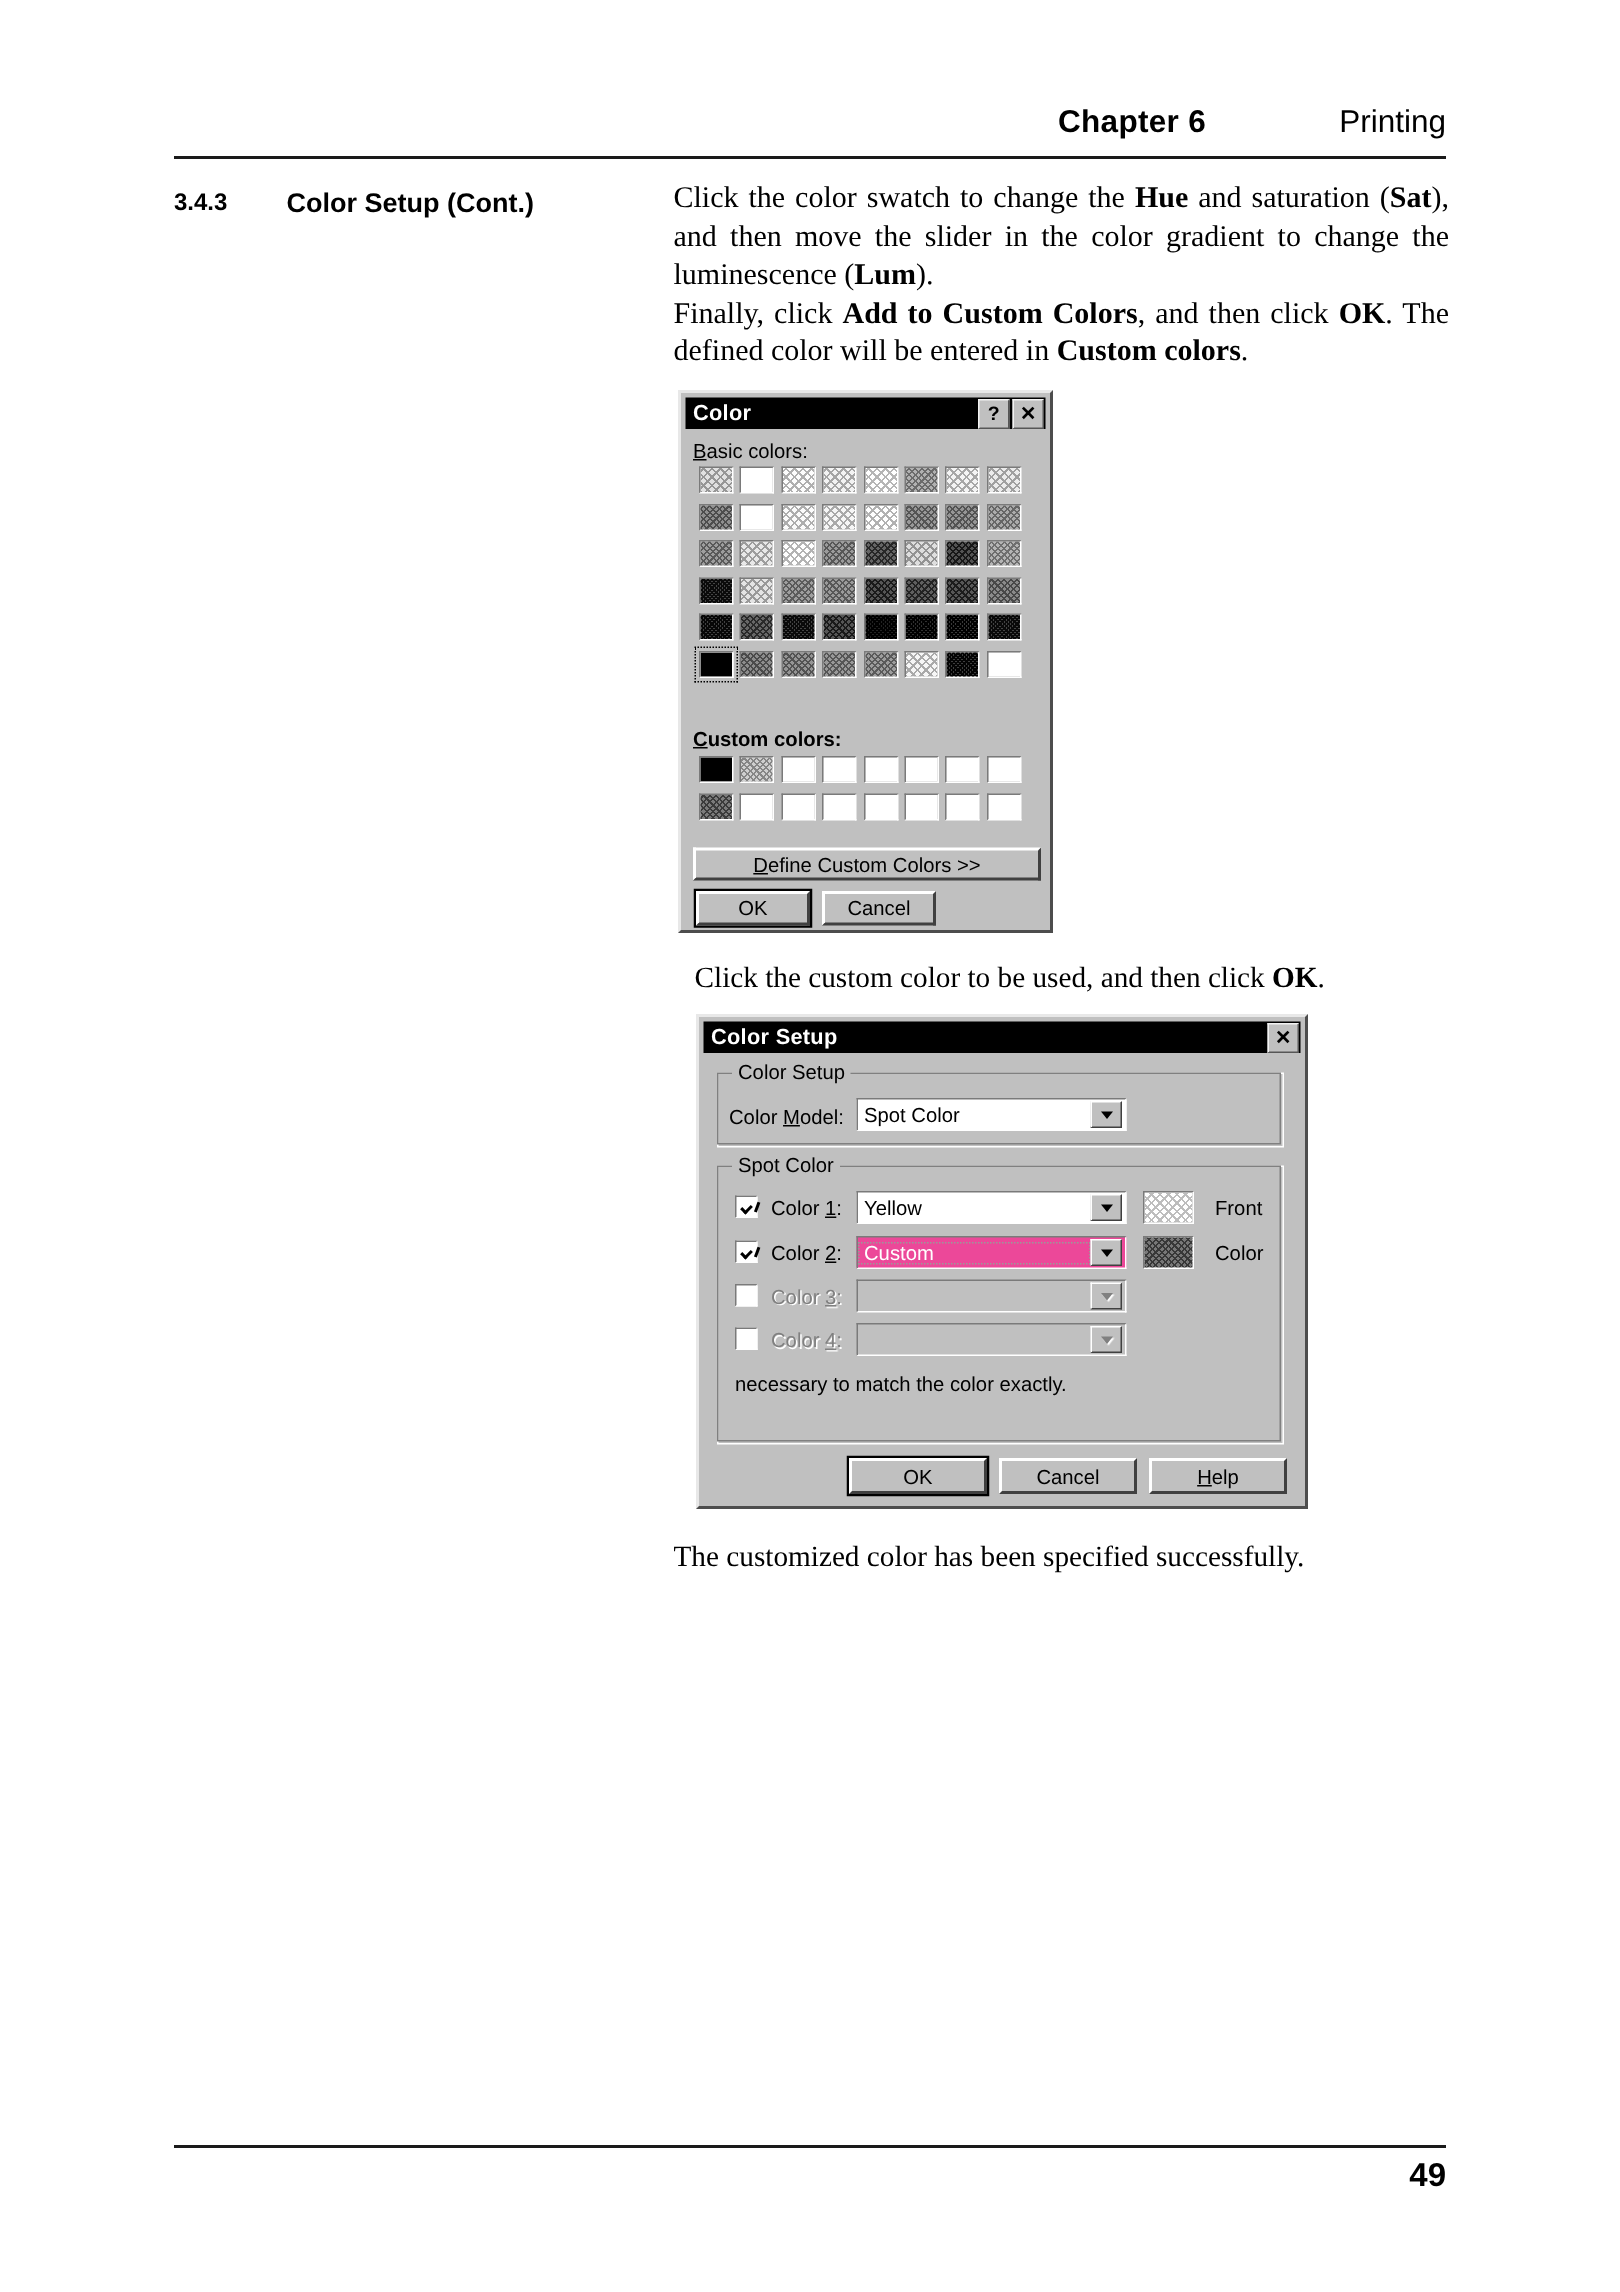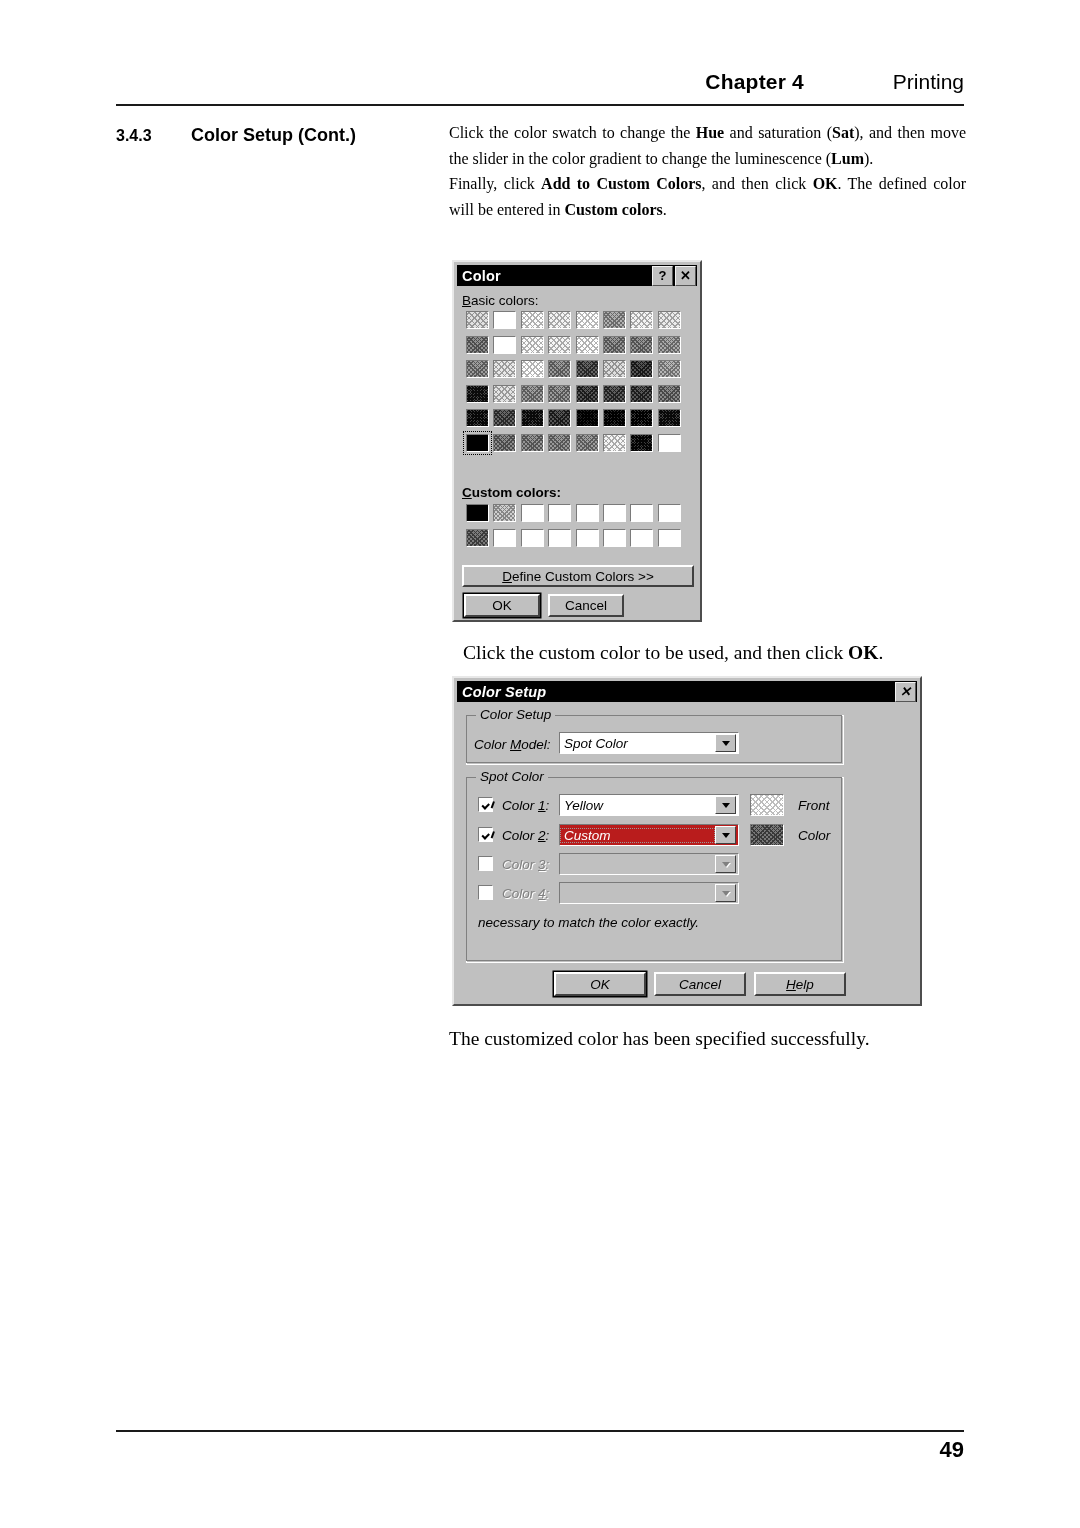--- a/index.html
+++ b/index.html
@@ -18,21 +18,21 @@
     font-size:22px;font-weight:bold;}
 
   
   .sec-num{position:absolute;left:116px;top:127px;font-family:"Liberation Sans",sans-serif;
     font-weight:bold;font-size:16px;}
   .sec-title{position:absolute;left:191px;top:125px;font-family:"Liberation Sans",sans-serif;
     font-weight:bold;font-size:18px;white-space:nowrap;}
 
   
   .body-col{position:absolute;left:449px;top:120px;width:517px;}
-  .para{font-family:"Liberation Serif",serif;font-size:16px;line-height:25.5px;
+  .para{font-family:"Liberation Serif",serif;font-size:20px;line-height:25.5px;
     text-align:justify;margin:0;}
   .cap-mid{position:absolute;left:463px;top:640px;width:520px;font-size:19.5px;
     line-height:25.5px;}
   .cap-bot{position:absolute;left:449px;top:1026px;width:520px;font-size:19.5px;
     line-height:25.5px;}
 
   
   .w95{position:absolute;background:#c0c0c0;font-family:"Liberation Sans",sans-serif;
     box-sizing:border-box;
     border-top:2px solid #e8e8e8;border-left:2px solid #e8e8e8;
@@ -72,21 +72,21 @@
       border-top:1.5px solid #7a7a7a;border-left:1.5px solid #7a7a7a;
       border-right:1.5px solid #ffffff;border-bottom:1.5px solid #ffffff;
       display:flex;align-items:center;}
   .combo .val{padding-left:4px;font-size:13.5px;color:#000;flex:1;white-space:nowrap;overflow:hidden;}
   .combo .arr{width:19px;height:calc(100% - 4px);margin:2px 2px 2px 0;background:#c0c0c0;
       border-top:1.5px solid #ffffff;border-left:1.5px solid #ffffff;
       border-right:1.5px solid #404040;border-bottom:1.5px solid #404040;
       display:flex;align-items:center;justify-content:center;}
   .arr b{display:block;width:0;height:0;border-left:4.5px solid transparent;
       border-right:4.5px solid transparent;border-top:5px solid #000;}
-  .combo.sel{background:#b91c1c;}
+  .combo.sel{background:#ec4899;}
   .combo.sel .val{color:#fff;outline:1px dotted #9a9a9a;outline-offset:-1px;}
   .combo.dis{background:#c0c0c0;}
   .combo.dis .arr b{border-top-color:#808080;filter:drop-shadow(1px 1px 0 #fff);}
 
   
   .grp{position:absolute;box-sizing:border-box;
       border:1.5px solid #fff;border-top-color:#fff;}
   .grp .gb{position:absolute;inset:0;border:1.5px solid #808080;
       margin:-1.5px 1.5px 1.5px -1.5px;pointer-events:none;}
   .grp-lab{position:absolute;top:-9px;left:9px;background:#c0c0c0;padding:0 4px;
@@ -103,21 +103,21 @@
       border-right:2px solid #000;transform:rotate(20deg);}
 
   .info{position:absolute;font-size:13.5px;line-height:17px;color:#000;}
 </style>
 </head>
 <body>
 
 <div class="page">
 
   <div class="hdr">
-    <span class="hdr-chapter">Chapter 4</span>
+    <span class="hdr-chapter">Chapter 6</span>
     <span class="hdr-section">Printing</span>
   </div>
   <div class="rule-top"></div>
 
   <div class="sec-num">3.4.3</div>
   <div class="sec-title">Color Setup (Cont.)</div>
 
   <div class="body-col">
     <p class="para">Click the color swatch to change the <b>Hue</b> and saturation (<b>Sat</b>), and then move the slider in the color gradient to change the luminescence (<b>Lum</b>).</p>
     <p class="para">Finally, click <b>Add to Custom Colors</b>, and then click <b>OK</b>.  The defined color will be entered in <b>Custom colors</b>.</p>
@@ -338,21 +338,21 @@
     <div class="btn def" style="left:10px;top:332px;width:76px;height:23px;">
       <span>OK</span>
     </div>
     <div class="btn" style="left:94px;top:332px;width:76px;height:23px;">
       <span>Cancel</span>
     </div>
   </div>
 
   <div class="cap-mid">Click the custom color to be used, and then click <b>OK</b>.</div>
 
-  <div class="w95" id="csDlg" style="left:452px;top:676px;width:470px;height:330px;font-style:italic;">
+  <div class="w95" id="csDlg" style="left:464px;top:676px;width:408px;height:330px;">
     <div class="tbar">
       <span class="tbar-title">Color Setup</span>
       <span class="tbtn-grp">
         <span class="tbtn">✕</span>
       </span>
     </div>
 
     <div class="grp" style="left:12px;top:37px;width:378px;height:50px;">
       <span class="gb"></span>
       <span class="grp-lab">Color Setup</span>

